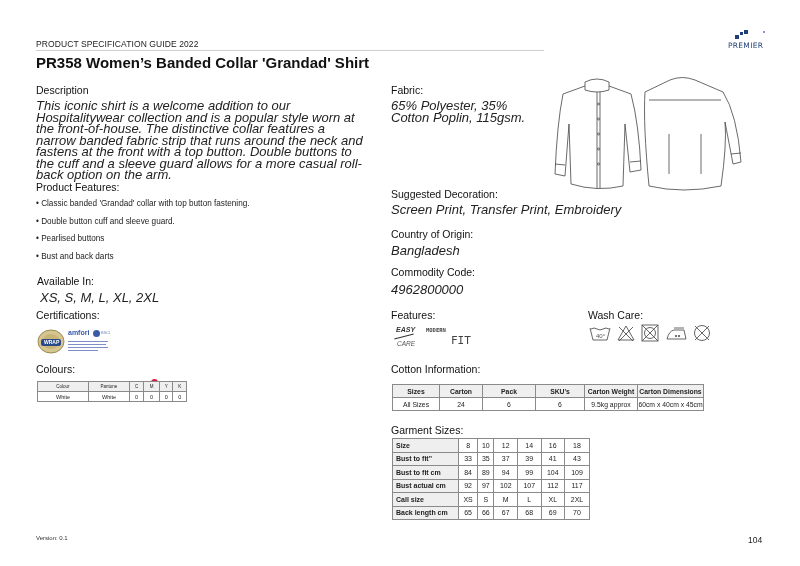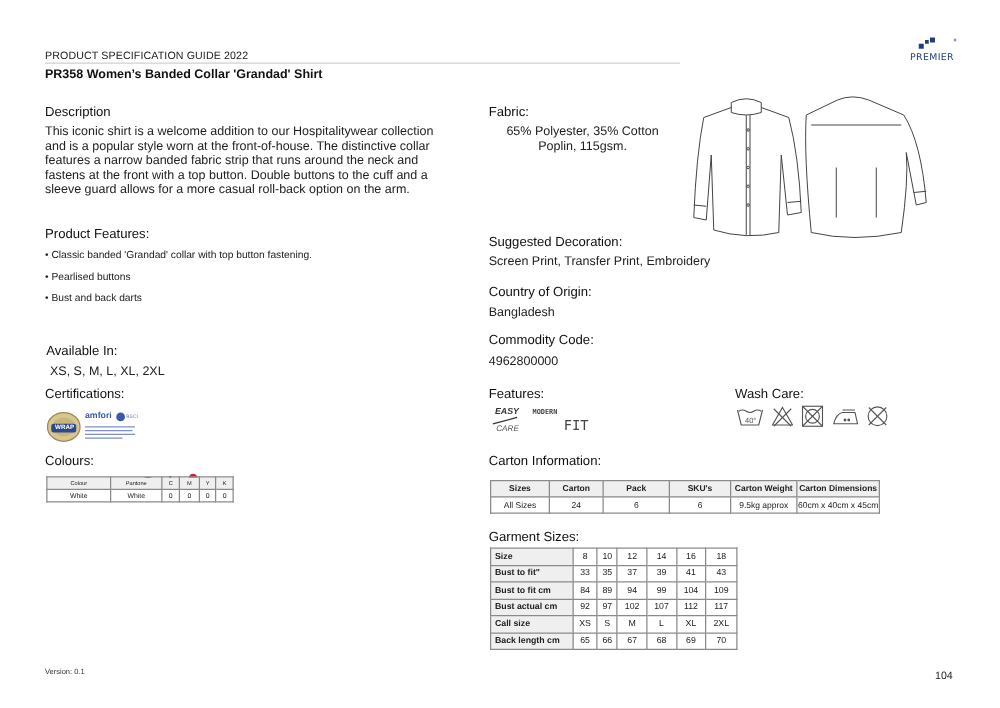--- a/index.html
+++ b/index.html
@@ -1,26 +1,26 @@
 <!DOCTYPE html>
 <html><head>
 <meta charset="utf-8">
 <style>
   html, body { margin:0; padding:0; background:#ffffff; }
   body { width:800px; height:566px; position:relative; overflow:hidden;
          font-family:"Liberation Sans", sans-serif; color:#1a1a1a; }
   .abs { position:absolute; }
   .guide { left:36px; top:39px; font-size:8.5px; letter-spacing:0.1px; color:#222; }
   .rule { left:36px; top:50px; width:508px; height:1px; background:#cfcfcf; }
-  .title { left:36px; top:54px; font-size:10px; font-weight:bold; color:#111; }
+  .title { left:36px; top:54px; font-size:15px; font-weight:bold; color:#111; }
   .logo { left:728px; top:30px; width:42px; height:22px; }
   .logo .sq { position:absolute; background:#1f3f7a; }
   .logo .txt { position:absolute; left:0; top:11px; font-size:7.5px; color:#1f3f7a; letter-spacing:0.3px; font-family:"DejaVu Sans", sans-serif; }
   h2 { margin:0; font-size:10.5px; font-weight:normal; color:#111; position:absolute; }
-  .body-text { font-size:10px; line-height:11.5px; color:#222; position:absolute; }
+  .body-text { font-size:13px; line-height:11.5px; color:#222; position:absolute;font-style:italic; }
   .bullets { position:absolute; left:36px; top:199px; font-size:8.2px; color:#222; }
   .bullets div { height:17.5px; }
   table { border-collapse:collapse; position:absolute; }
   td, th { border:1px solid #8a8a8a; text-align:center; color:#222; padding:0; }
   .colours td { font-size:5.5px; height:9px; }
   .colours tr:first-child td { background:#efefef; font-size:4.5px; }
   .carton td { font-size:6.8px; height:12px; }
   .carton tr:first-child td { background:#efefef; font-weight:bold; }
   .sizes td { font-size:7px; height:12.5px; }
   .sizes td.lbl { text-align:left; font-weight:bold; background:#efefef; padding-left:3px; }
@@ -41,20 +41,21 @@
   <div class="sq" style="left:35px;top:1px;width:2px;height:2px;background:#7d9cc9;"></div>
   <div class="txt">PREMIER</div>
 </div>
 
 <h2 style="left:36px;top:84px;">Description</h2>
 <div class="body-text" style="left:36px;top:100px;width:330px;">This iconic shirt is a welcome addition to our Hospitalitywear collection and is a popular style worn at the front-of-house.  The distinctive collar features a narrow banded fabric strip that runs around the neck and fastens at the front with a top button. Double buttons to the cuff and a sleeve guard allows for a more casual roll-back option on the arm.</div>
 
 <h2 style="left:36px;top:181px;">Product Features:</h2>
 <div class="bullets">
   <div>• Classic banded 'Grandad' collar with top button fastening.</div>
+  <div>• Double button cuff and sleeve guard.</div>
   <div>• Pearlised buttons</div>
   <div>• Bust and back darts</div>
 </div>
 
 <h2 style="left:37px;top:275px;">Available In:</h2>
 <div class="body-text" style="left:40px;top:292px;">XS, S, M, L, XL, 2XL</div>
 
 <h2 style="left:36px;top:309px;">Certifications:</h2>
 <div class="cert" style="left:37px;top:329px;width:28px;height:25px;">
   <svg width="28" height="25" viewBox="0 0 28 25">
@@ -94,21 +95,21 @@
     <td>White</td>
     <td>0</td>
     <td>0</td>
     <td>0</td>
     <td>0</td>
   </tr>
 </tbody>
   </table>
 
 <h2 style="left:391px;top:84px;">Fabric:</h2>
-<div class="body-text" style="left:391px;top:100px;width:150px;text-align:center;">65% Polyester, 35% Cotton Poplin, 115gsm.</div>
+<div class="body-text" style="left:391px;top:100px;width:150px;">65% Polyester, 35% Cotton Poplin, 115gsm.</div>
 
 <div class="abs" style="left:545px;top:64px;width:200px;height:130px;">
   <svg width="200" height="130" viewBox="0 0 200 130" fill="none" stroke="#444" stroke-width="0.8">
 
     <path d="M40 18 Q52 12 64 18 L64 26 Q52 30 40 26 Z"></path>
     <path d="M40 22 L18 30 Q12 60 10 110 L20 112 L24 60 L26 120 Q52 128 78 122 L80 60 L85 108 L96 106 Q94 60 86 30 L64 22"></path>
     <line x1="52" y1="28" x2="52" y2="124"></line>
     <line x1="55" y1="28" x2="55" y2="124"></line>
     <circle cx="53.5" cy="40" r="1"></circle>
       <circle cx="53.5" cy="55" r="1"></circle>
@@ -169,21 +170,21 @@
     <circle cx="10" cy="11" r="0.7" fill="#555"></circle>
       <circle cx="13" cy="11" r="0.7" fill="#555"></circle>
   </svg>
   <svg class="abs" style="left:104px;top:0;" width="18" height="18" viewBox="0 0 18 18" fill="none" stroke="#555" stroke-width="0.9">
     <circle cx="9" cy="9" r="7.5"></circle>
     <line x1="2" y1="2" x2="16" y2="16"></line>
       <line x1="16" y1="2" x2="2" y2="16"></line>
   </svg>
 </div>
 
-<h2 style="left:391px;top:363px;">Carton Information:</h2>
+<h2 style="left:391px;top:363px;">Cotton Information:</h2>
 <table class="carton" style="left:392px;top:384px;width:312px;">
   <tbody>
       <tr>
     <td style="width:46px;">Sizes</td>
     <td style="width:42px;">Carton</td>
     <td style="width:52px;">Pack</td>
     <td style="width:48px;">SKU's</td>
     <td style="width:52px;">Carton Weight</td>
     <td>Carton Dimensions</td>
   </tr>

